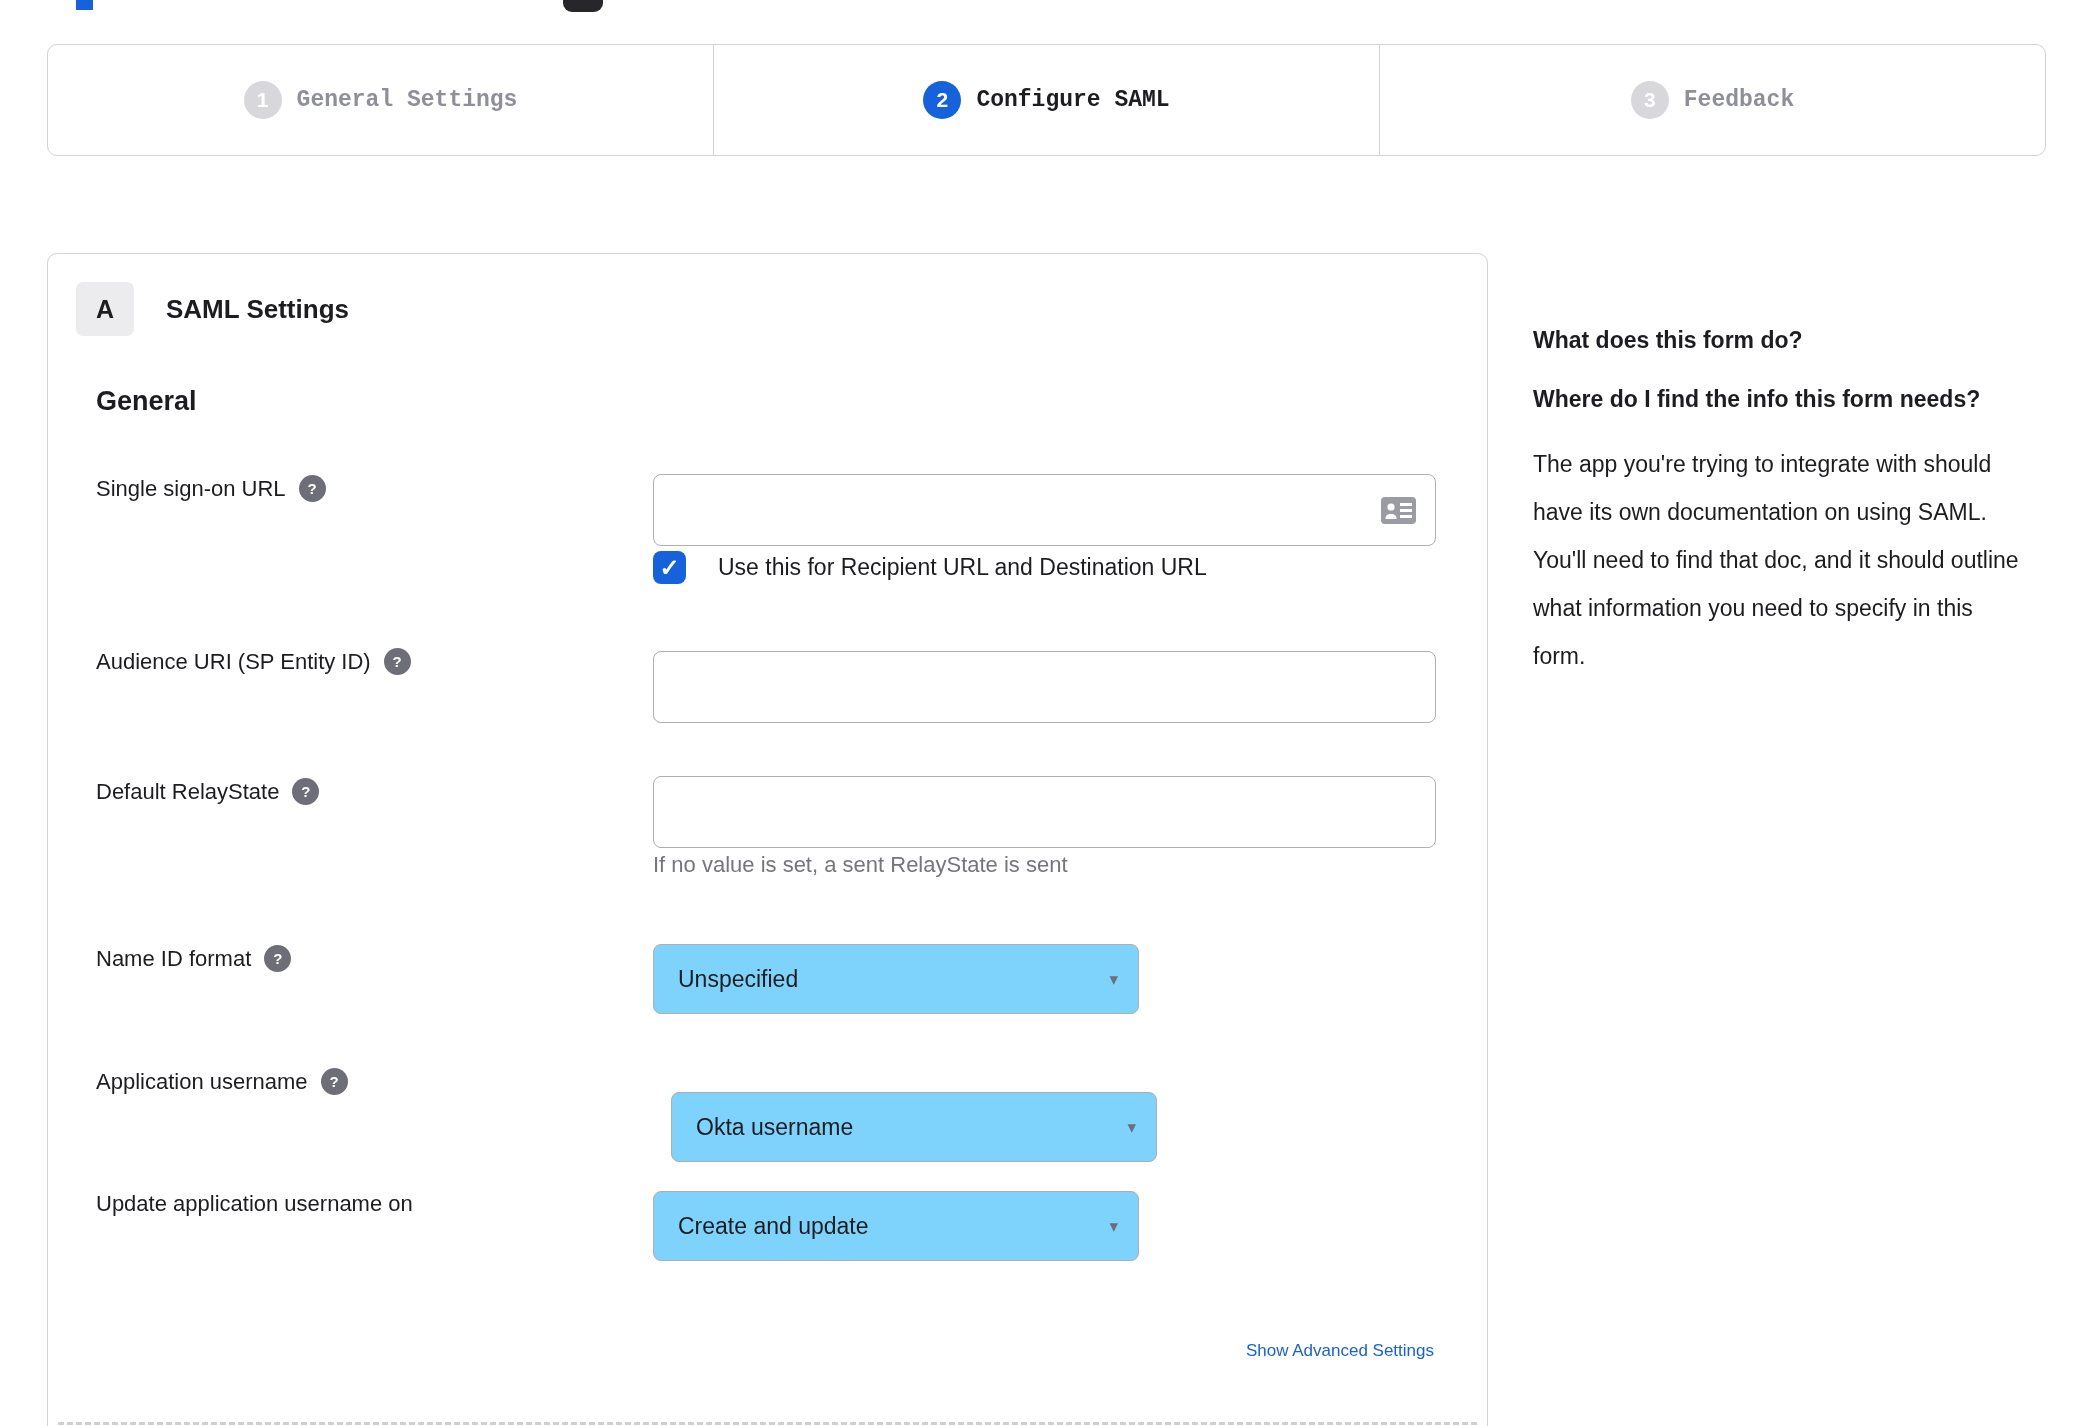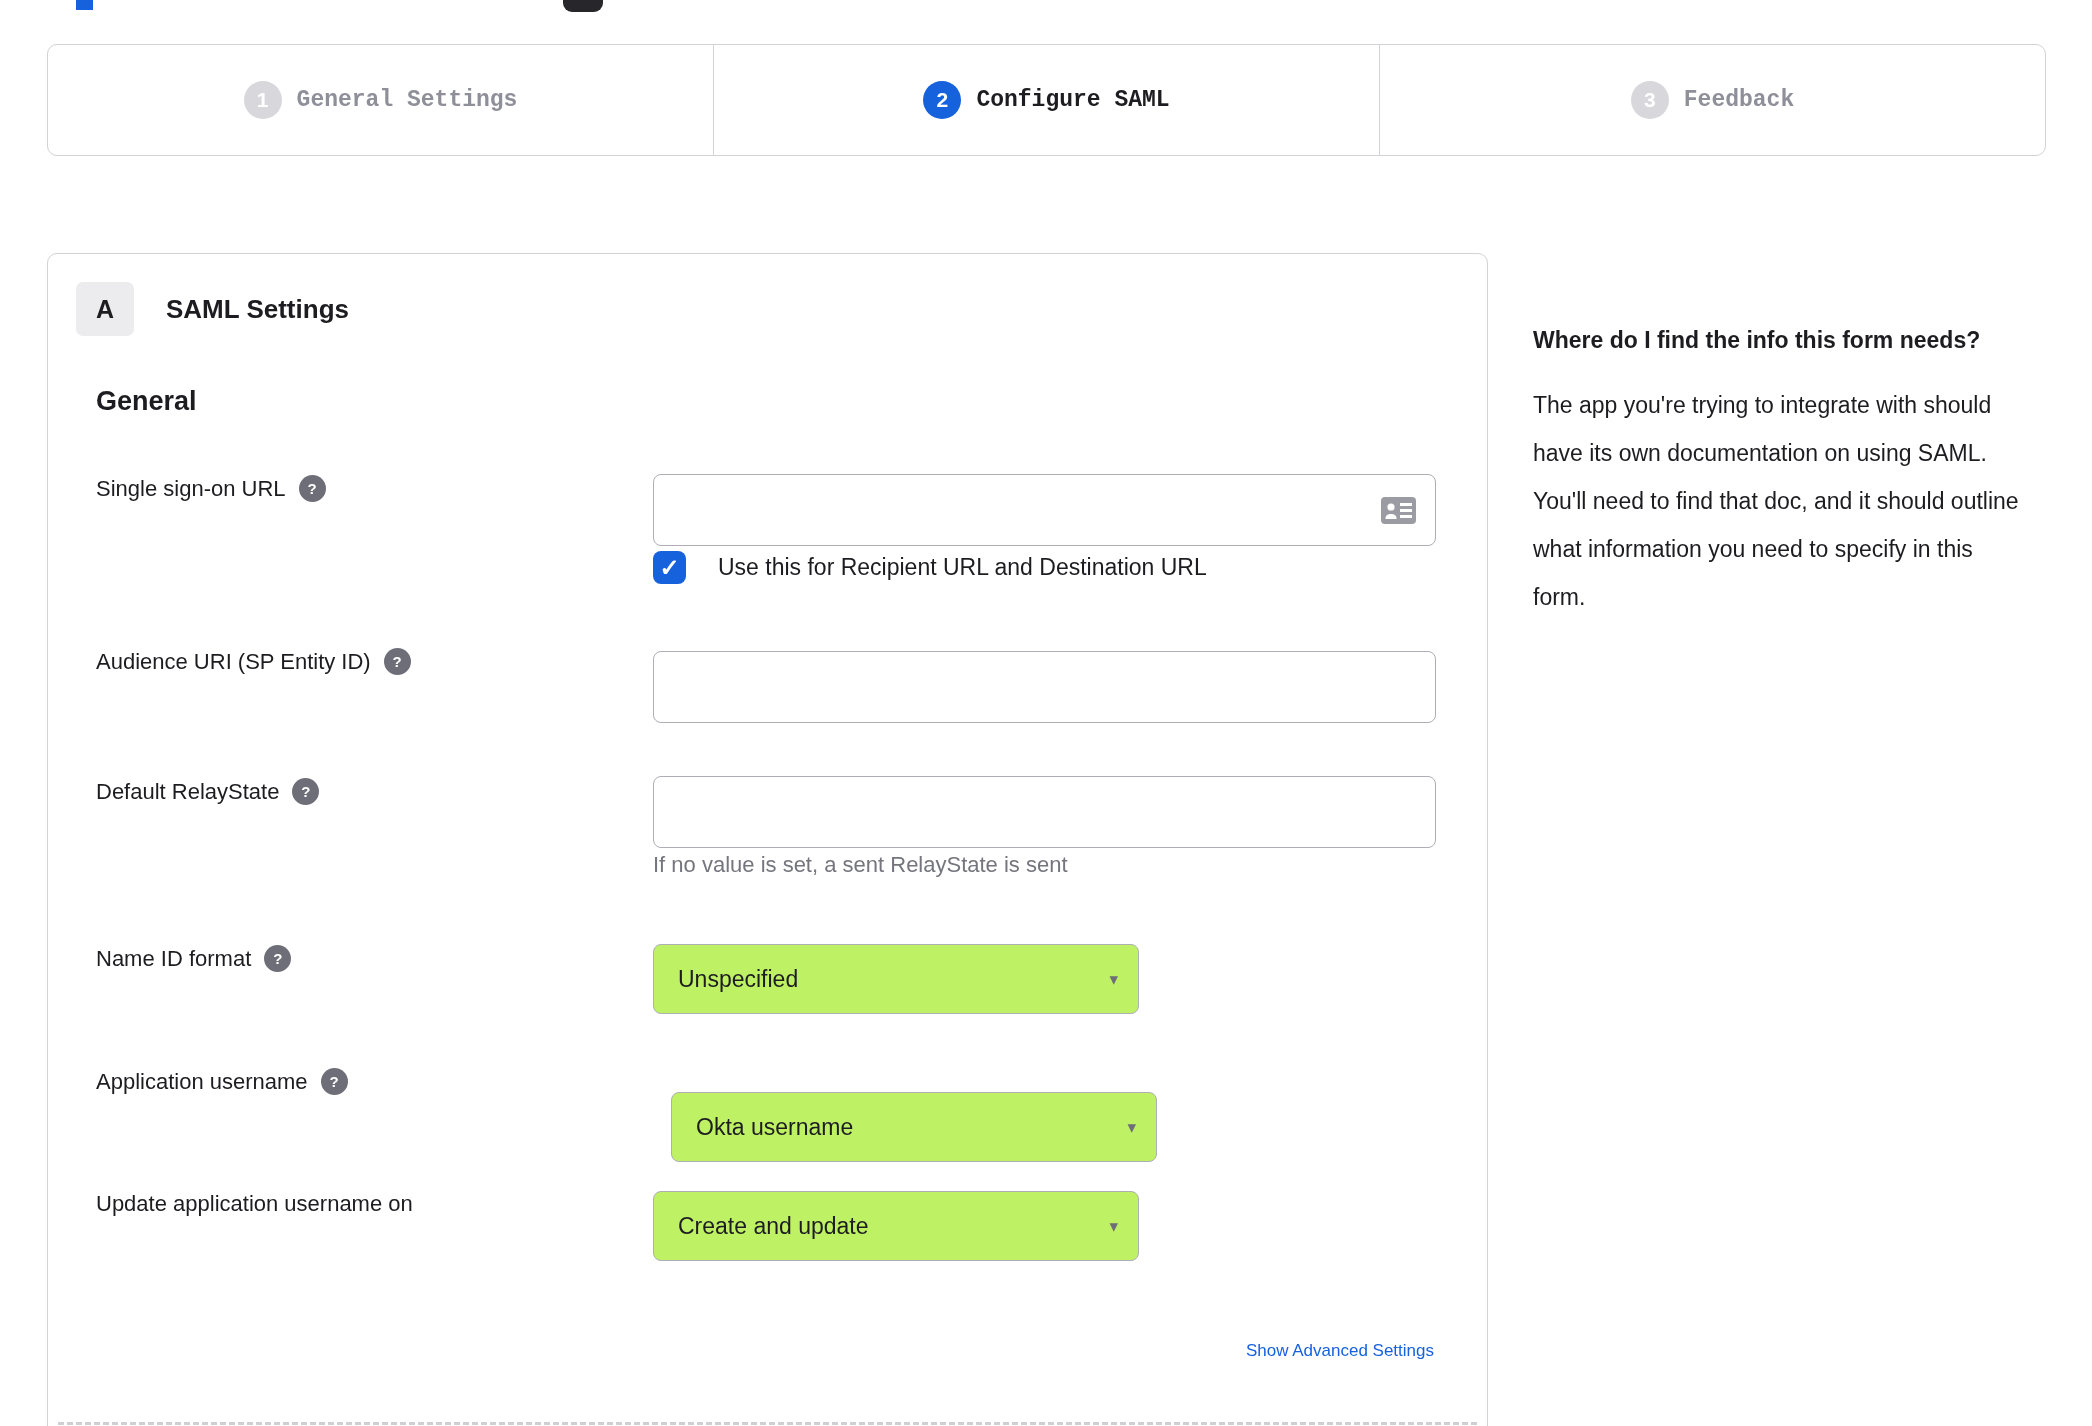--- a/index.html
+++ b/index.html
@@ -80,21 +80,21 @@
     background: #1662dd; color: #fff;
     display: flex; align-items: center; justify-content: center;
     font-size: 24px; font-weight: bold; cursor: pointer;
   }
   .checkbox-label { font-size: 23px; }
 
   .hint { font-size: 22px; color: #75757e; }
 
   .select {
     width: 486px; height: 70px;
-    background: #bef264; border: 1px solid #aeaeb4; border-radius: 8px;
+    background: #7dd3fc; border: 1px solid #aeaeb4; border-radius: 8px;
     display: flex; align-items: center;
     padding: 0 50px 0 24px;
     font-size: 23px; color: #1d1d21; cursor: pointer;
     position: absolute;
   }
   .select .caret {
     position: absolute; right: 20px; top: 50%; transform: translateY(-50%);
     color: #6e6e78; font-size: 17px;
   }
 
@@ -208,15 +208,16 @@
     <span>Create and update</span>
     <span class="caret">▾</span>
   </div>
 
   <a class="abs advanced-link">Show Advanced Settings</a>
 
   <div class="abs dashed-divider"></div>
 </div>
 
 <div class="abs sidebar">
+  <div class="sb-q">What does this form do?</div>
   <div class="sb-q">Where do I find the info this form needs?</div>
   <div class="sb-a">The app you're trying to integrate with should have its own documentation on using SAML. You'll need to find that doc, and it should outline what information you need to specify in this form.</div>
 </div>
 
 </body></html>

